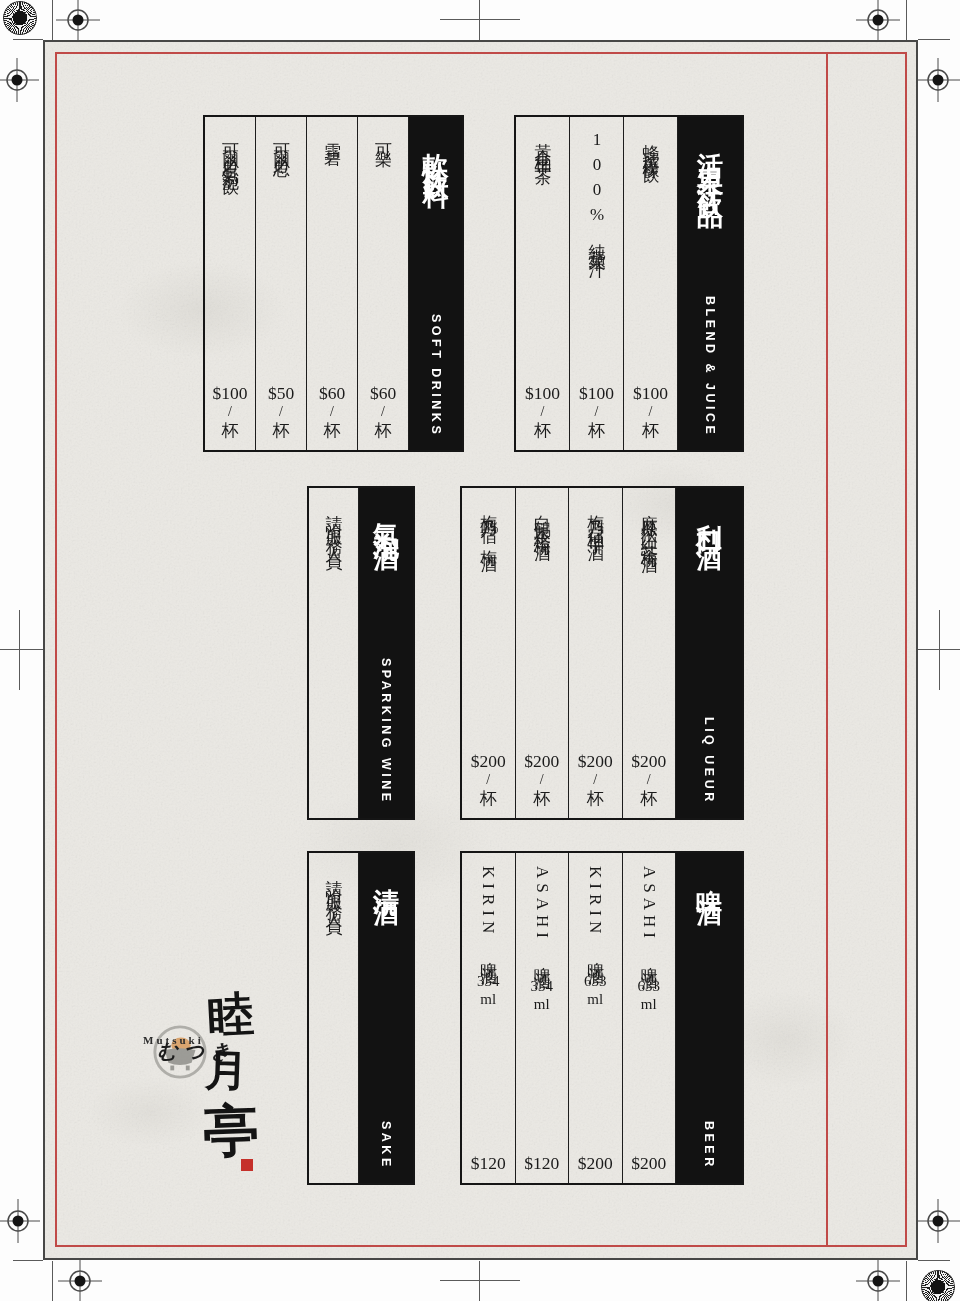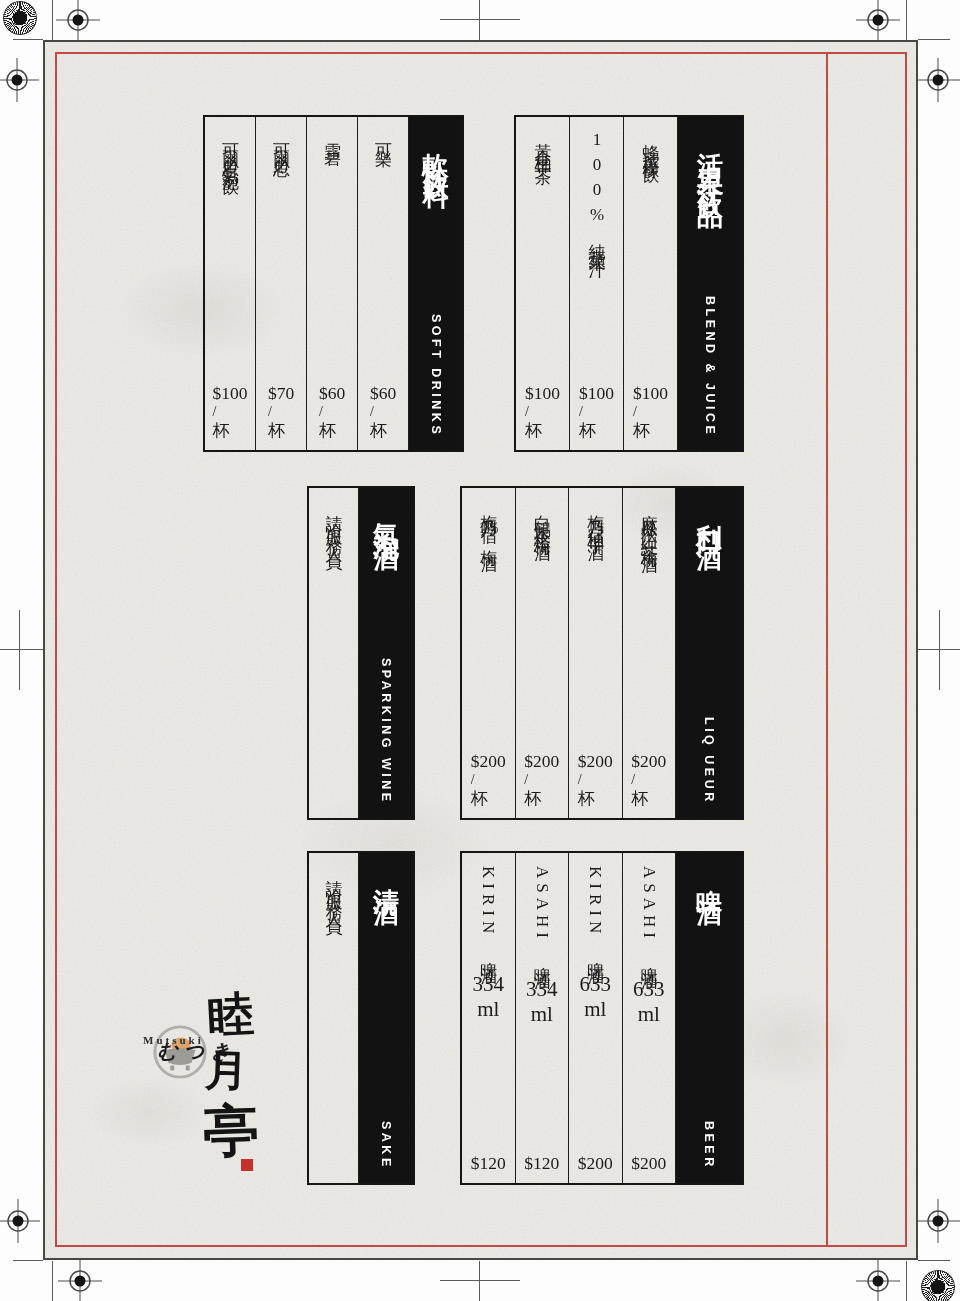--- a/index.html
+++ b/index.html
@@ -43,28 +43,28 @@
   .title-cjk{writing-mode:vertical-rl;text-orientation:upright;color:#ffffff;
              font-size:26px;letter-spacing:10px;margin-top:15px;font-weight:600;}
   .title-en{writing-mode:vertical-rl;color:#ffffff;font-family:"Liberation Sans",sans-serif;
             font-size:12.5px;letter-spacing:3.5px;margin-bottom:13px;font-weight:700;}
 
   .vname{writing-mode:vertical-rl;font-size:17px;letter-spacing:6px;margin-top:13px;
          line-height:1.3;color:#1b1b1b;}
   .vname .tcy{text-combine-upright:all;}
   .upright-all{text-orientation:upright;}
   .note-text{letter-spacing:8px;}
-  .price-block{margin-top:auto;margin-bottom:9px;text-align:left;line-height:1.2;}
+  .price-block{margin-top:auto;margin-bottom:9px;text-align:center;line-height:1.2;}
   .price-block .p{font-size:17.5px;}
   .price-block .sl{font-size:14px;}
   .price-block .u{font-size:17px;}
 
   .beer-name .latin{letter-spacing:5px;}
   .beer-name .cjk{margin-inline-start:10px;letter-spacing:6px;}
-  .vol{font-size:21px;line-height:1.2;margin-top:12px;text-align:right;}
+  .vol{font-size:15px;line-height:1.2;margin-top:12px;text-align:right;}
   .vol + .vol{margin-top:0;}
 
   
   .logo-mark{position:absolute;left:106px;top:981px;opacity:.85;}
   .logo-kana{position:absolute;left:98px;top:996px;width:108px;text-align:center;
              font-size:20px;font-weight:800;font-style:italic;letter-spacing:6px;color:#1d1d1d;}
   .logo-latin{position:absolute;left:98px;top:992px;width:114px;text-align:left;
               font-size:11px;font-weight:700;letter-spacing:3px;color:#2c2c2c;}
   .logo-cal{position:absolute;left:155px;top:950px;width:62px;display:flex;flex-direction:column;
             align-items:center;gap:11px;font-weight:700;color:#141414;line-height:1;}
@@ -180,21 +180,21 @@
             <div class="vname"><span>雪碧</span></div>
             <div class="price-block">
               <div class="p">$60</div>
               <div class="sl">/</div>
               <div class="u">杯</div>
             </div>
           </div>
           <div class="col">
             <div class="vname"><span>可爾必思</span></div>
             <div class="price-block">
-              <div class="p">$70</div>
+              <div class="p">$50</div>
               <div class="sl">/</div>
               <div class="u">杯</div>
             </div>
           </div>
           <div class="col">
             <div class="vname"><span>可爾必思氣泡飲</span></div>
             <div class="price-block">
               <div class="p">$100</div>
               <div class="sl">/</div>
               <div class="u">杯</div>

